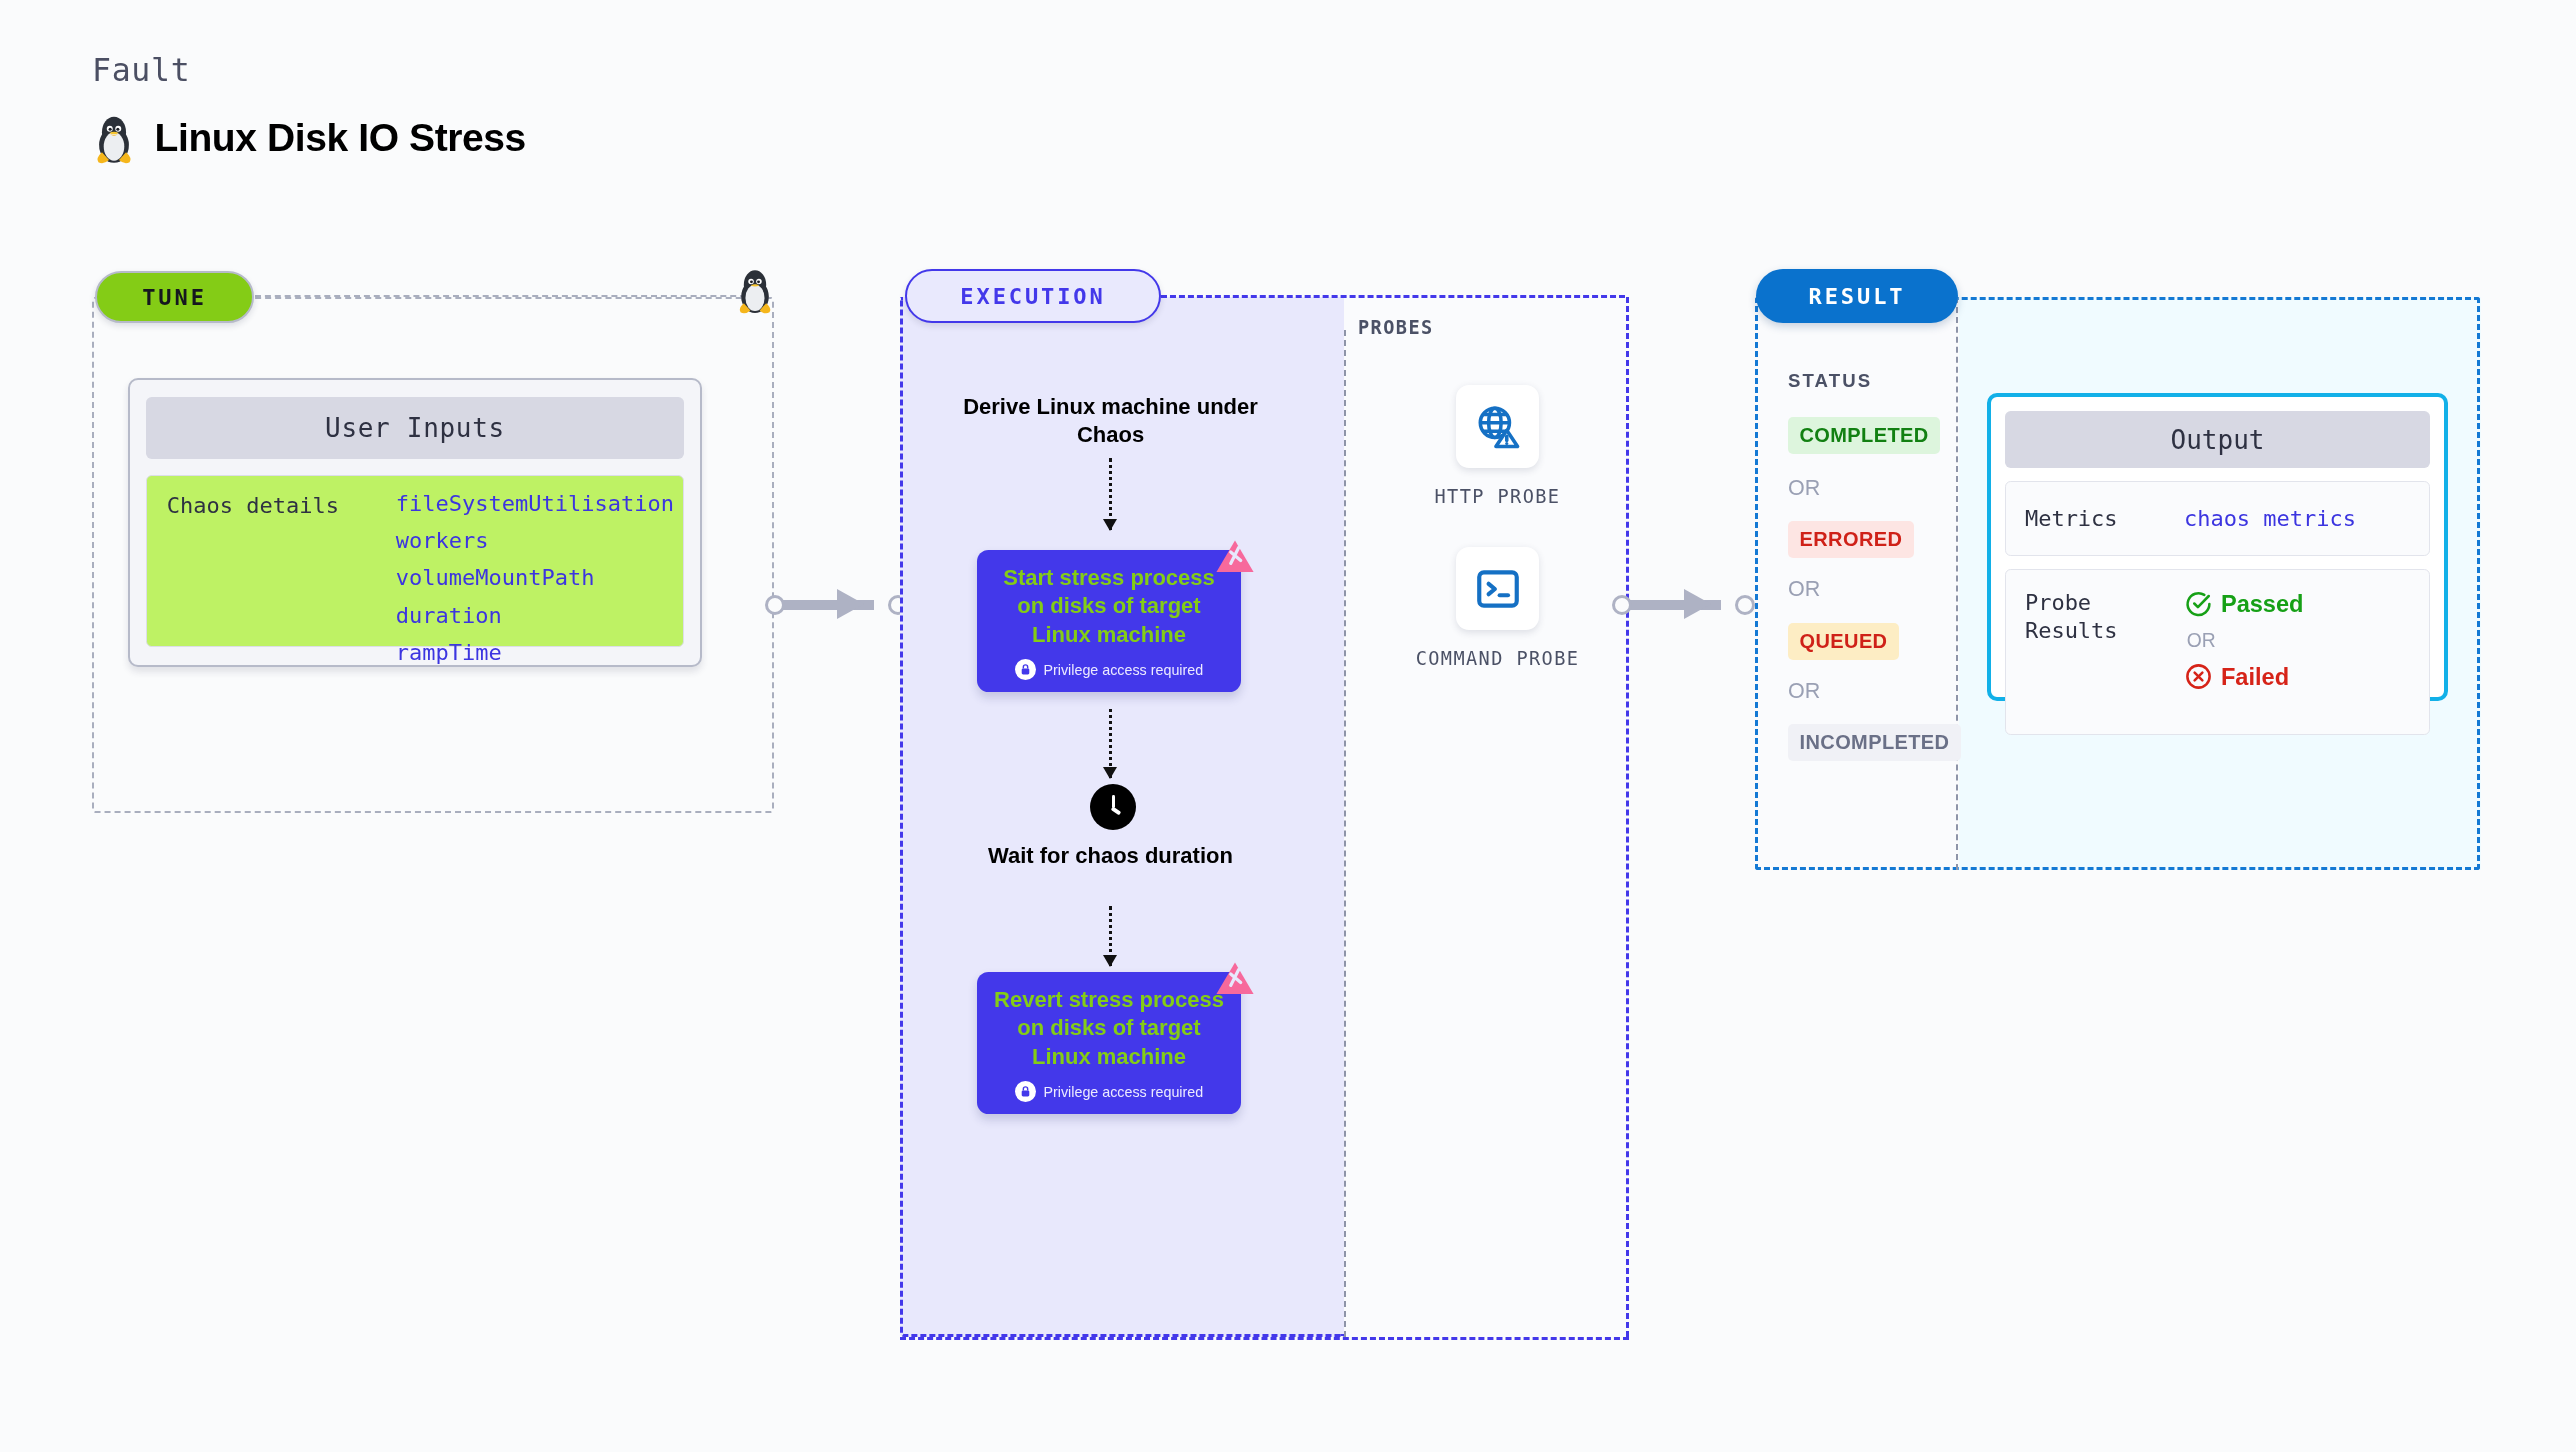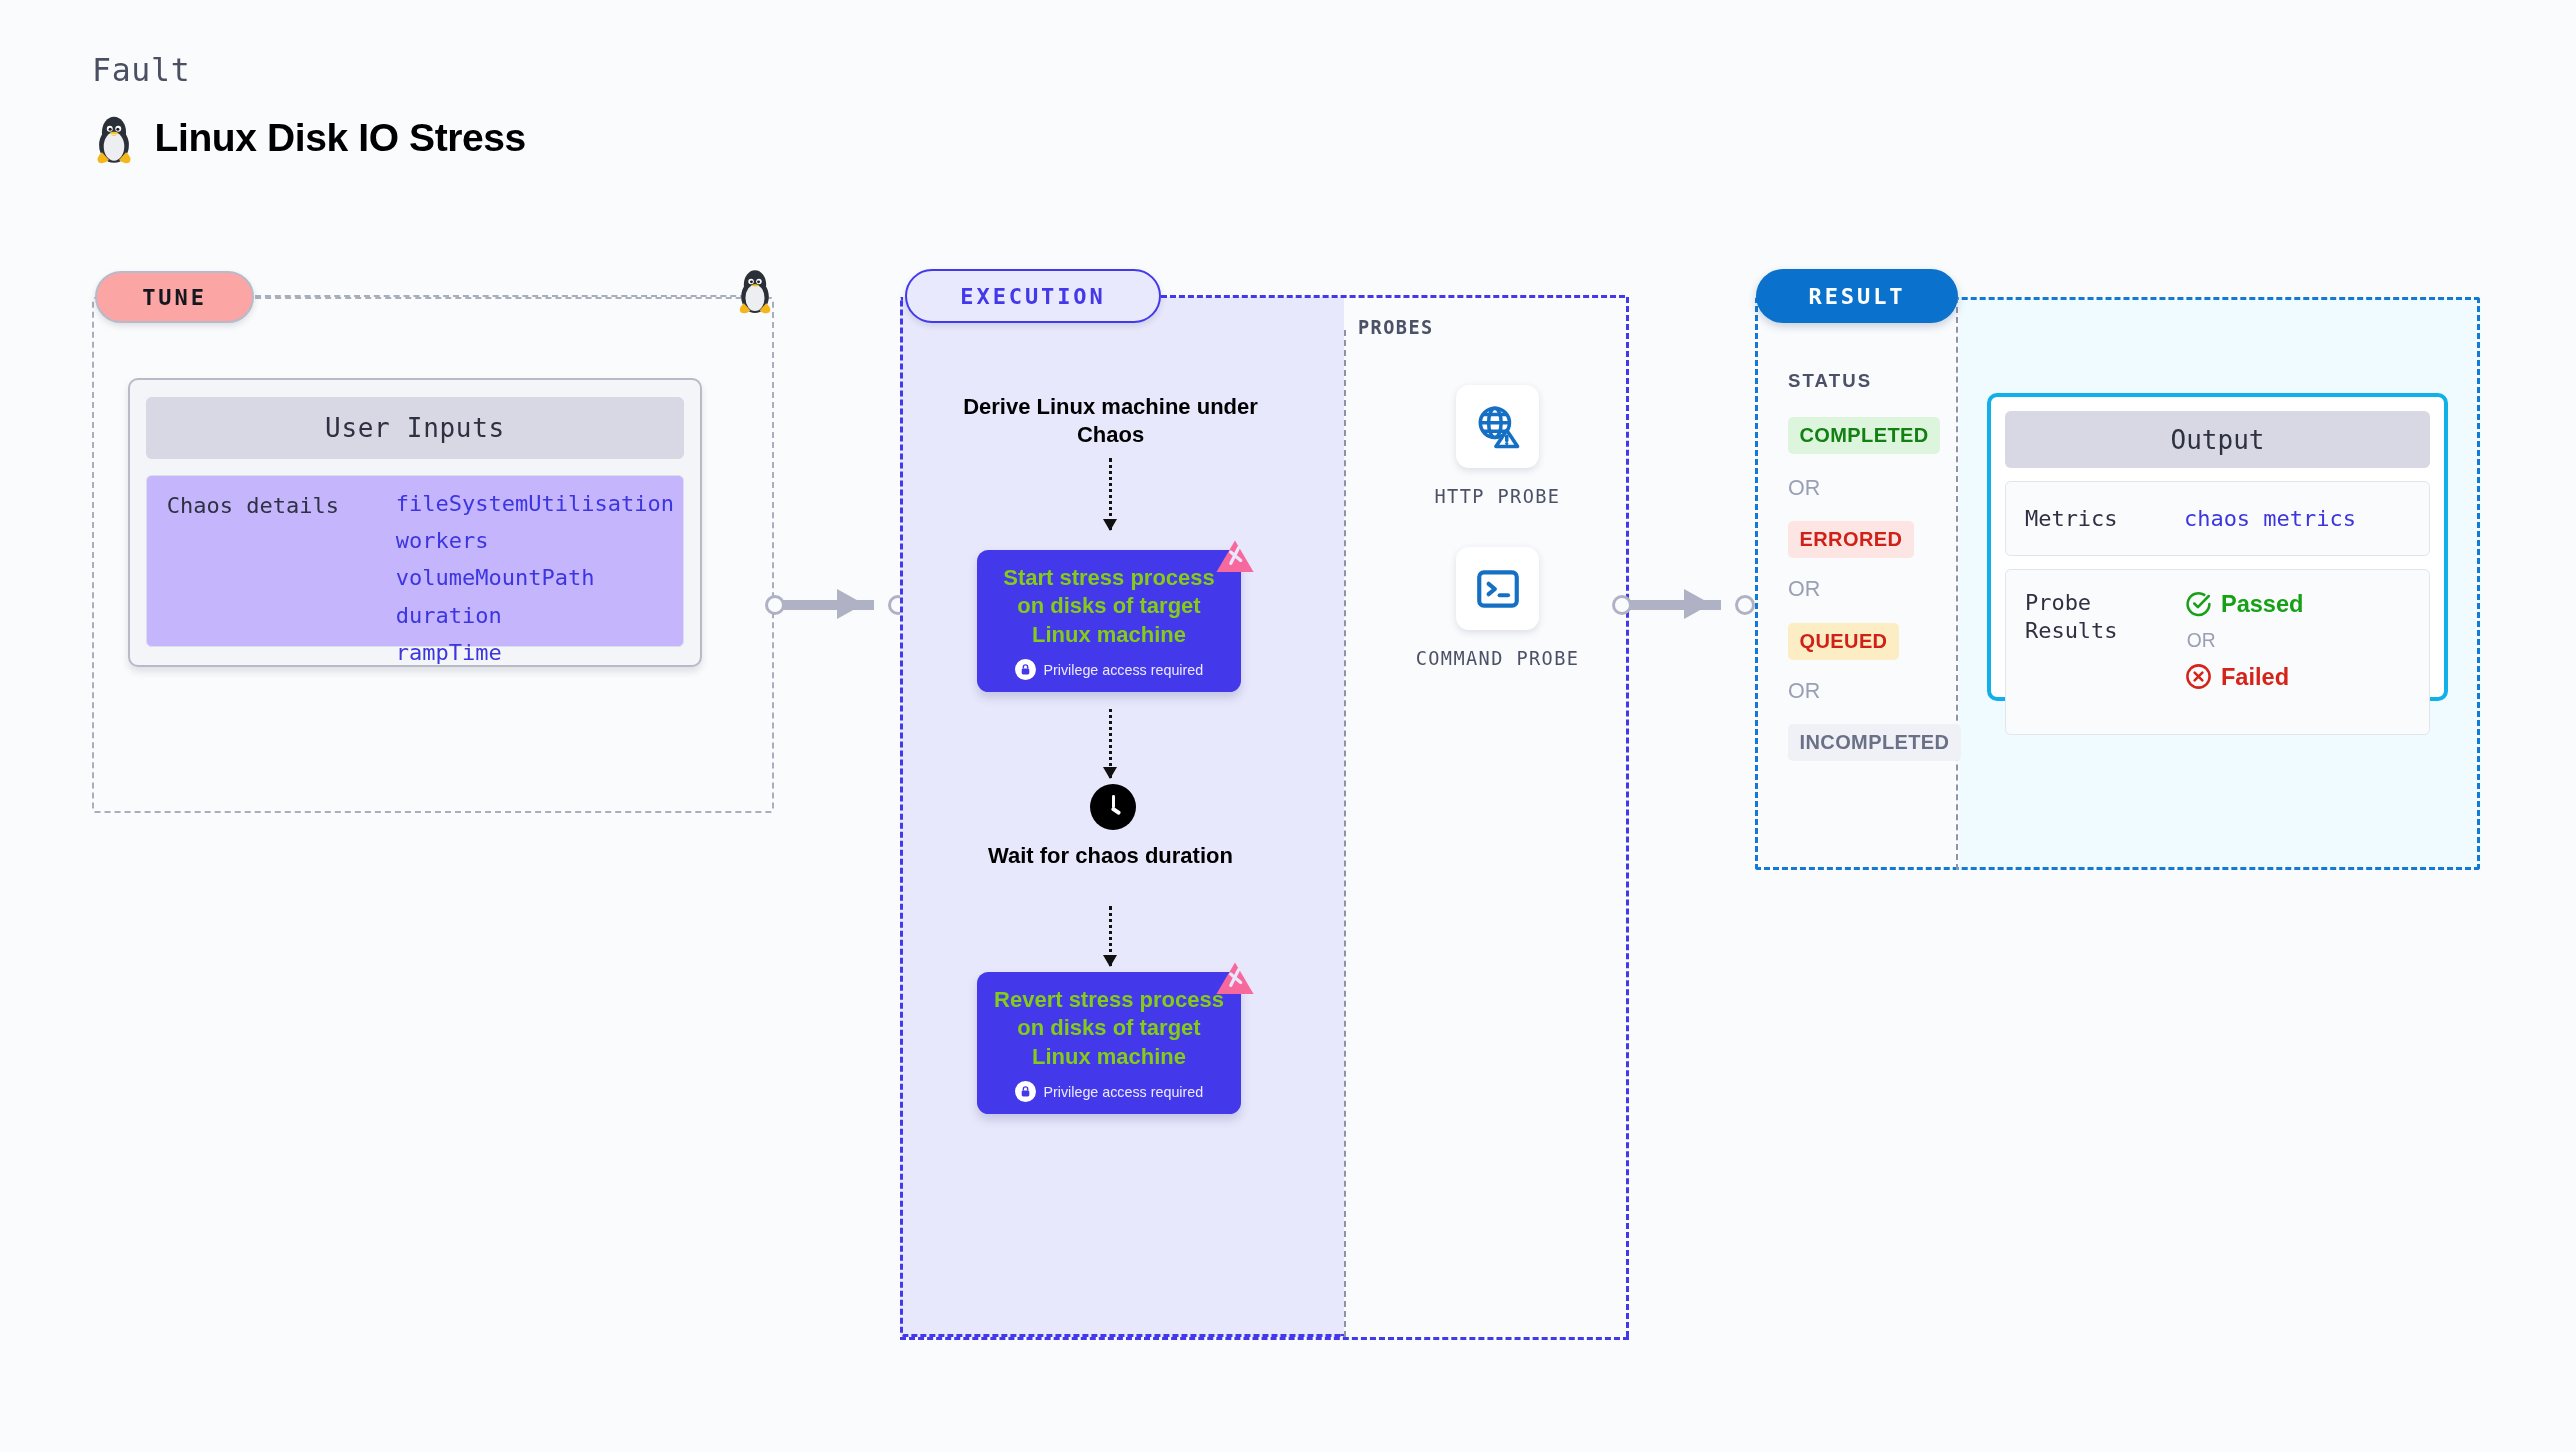--- a/index.html
+++ b/index.html
@@ -25,21 +25,21 @@
 
   
   .pill {
     position: absolute; display: flex; align-items: center; justify-content: center;
     border-radius: 716px;
     font-family: "DejaVu Sans Mono", monospace;
     font-weight: 700; letter-spacing: 2.9px;
   }
   .pill-tune {
     left: 95px; top: 271px; width: 159px; height: 52px;
-    background: #fca5a5; border: 2.1px solid #b6bac9; color: #15171f;
+    background: #84cc16; border: 2.1px solid #b6bac9; color: #15171f;
     font-size: 22px; box-shadow: 0 2.9px 6.4px rgba(35,40,70,.14);
   }
   .pill-execution {
     left: 905px; top: 269px; width: 256px; height: 54px;
     background: #e9e9fd; border: 2.9px solid #4338ea; color: #4338ea;
     font-size: 22px; box-shadow: 0 2.9px 6.4px rgba(35,40,70,.13);
   }
   .pill-result {
     left: 1756px; top: 269px; width: 202px; height: 54px;
     background: #0a72cd; border: none; color: #fff;
@@ -62,21 +62,21 @@
   }
   .card-header {
     margin: 17px 15.8px 0 15.8px; height: 62px;
     background: #d7d8e3; border-radius: 5.7px;
     display: flex; align-items: center; justify-content: center;
     font-family: "DejaVu Sans Mono", monospace; font-size: 26px; color: #2e3142;
     letter-spacing: 0.7px;
   }
   .card-body {
     margin: 15.8px 15.8px 15.8px 15.8px; height: 172px;
-    background: #c4b5fd; border: 1.4px solid #dcdee8; border-radius: 5.7px;
+    background: #bef264; border: 1.4px solid #dcdee8; border-radius: 5.7px;
     display: flex; padding: 15.8px 0 0 20px;
   }
   .kv-key {
     font-family: "DejaVu Sans Mono", monospace; font-size: 22px; color: #2e3142;
     width: 229px; flex: 0 0 229px; line-height: 1.25;
   }
   .kv-vals { display: flex; flex-direction: column; gap: 14.3px; }
   .kv-val {
     font-family: "DejaVu Sans Mono", monospace; font-size: 22px; color: #3c35e0;
     line-height: 1.05;

